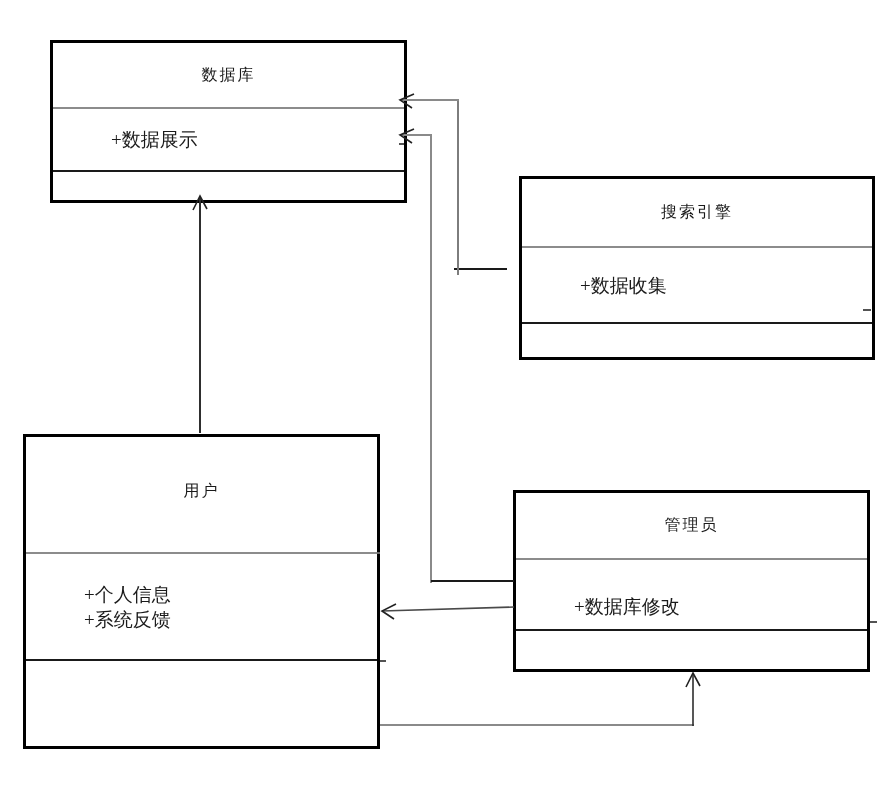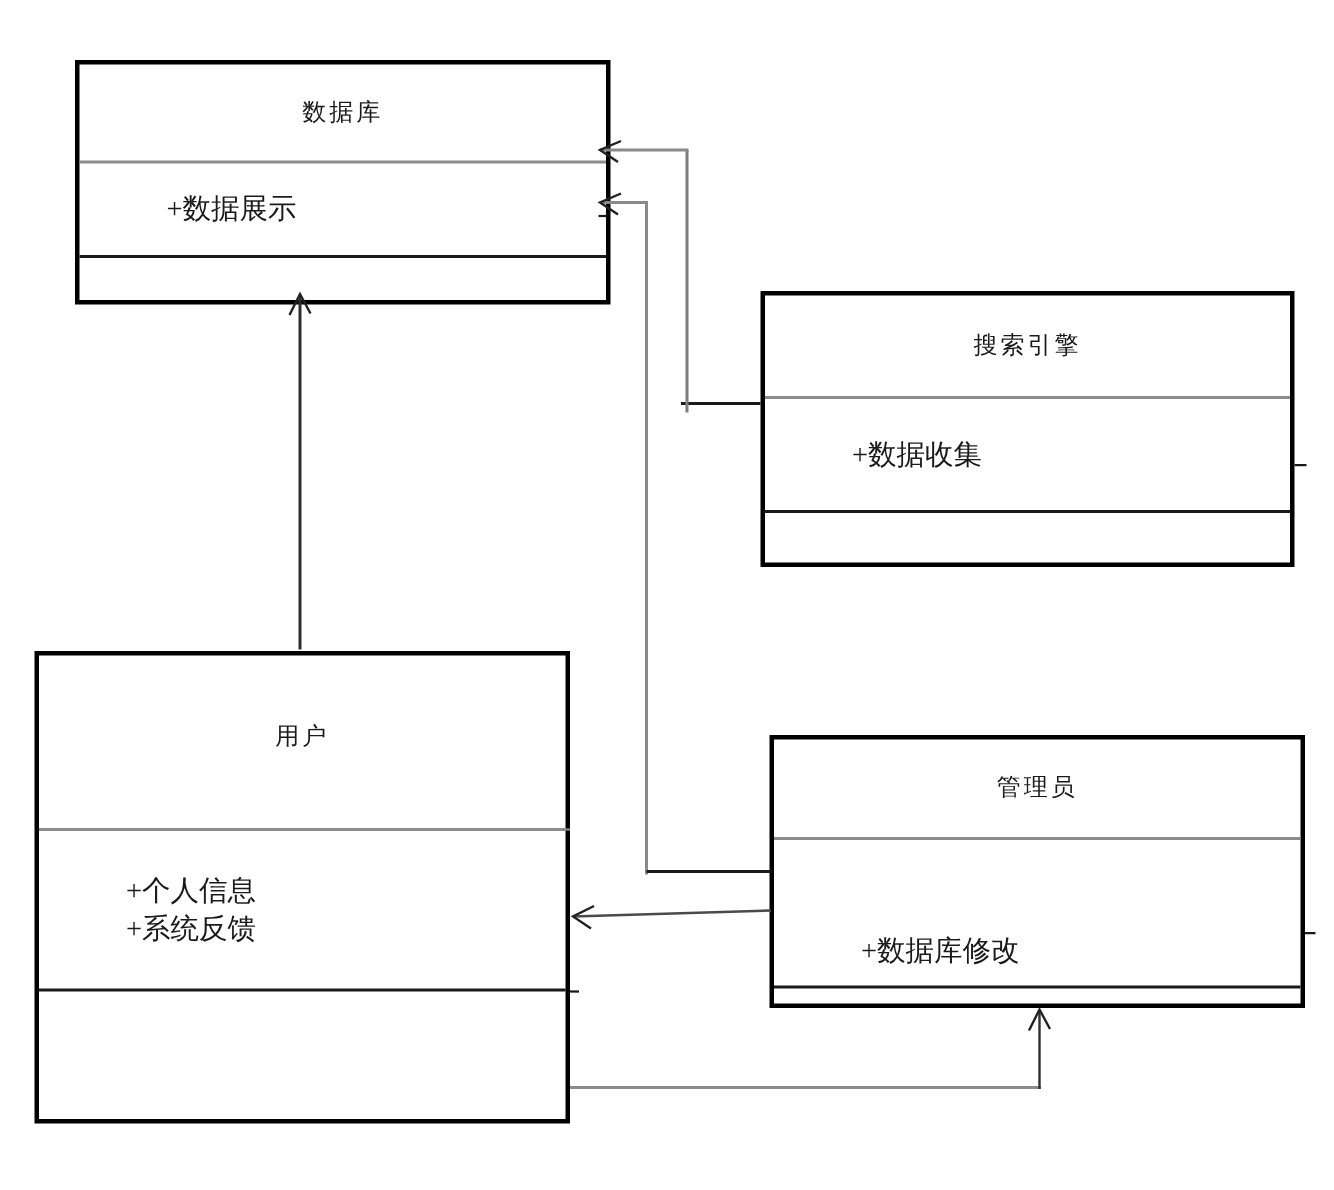--- a/index.html
+++ b/index.html
@@ -40,31 +40,31 @@
     box-sizing:border-box;
     flex:0 0 auto;
   }
   .uml-empty{flex:1 1 auto;}
 
   
   #box-database{left:50px;top:13px;width:357px;height:163px;margin-top:27px;}
   #box-database .uml-title{height:66px;}
   #box-database .uml-attrs{height:63px;}
 
-  #box-search{left:507px;top:176px;width:356px;height:184px;margin-top:18px;}
+  #box-search{left:519px;top:176px;width:356px;height:184px;}
   #box-search .uml-title{height:69px;}
   #box-search .uml-attrs{height:76px;}
 
   #box-user{left:23px;top:434px;width:357px;height:315px;}
   #box-user .uml-title{height:117px;align-items:flex-start;padding-top:44px;}
   #box-user .uml-attrs{height:107px;}
 
   #box-admin{left:513px;top:490px;width:357px;height:182px;gap:24px;}
   #box-admin .uml-title{height:67px;}
-  #box-admin .uml-attrs{height:47px;margin-top:28px;}
+  #box-admin .uml-attrs{height:47px;}
 
   #connector-layer{
     position:absolute;left:0;top:0;width:889px;height:793px;
     pointer-events:none;
   }
 </style>
 </head>
 <body>
 
 <div id="canvas">

